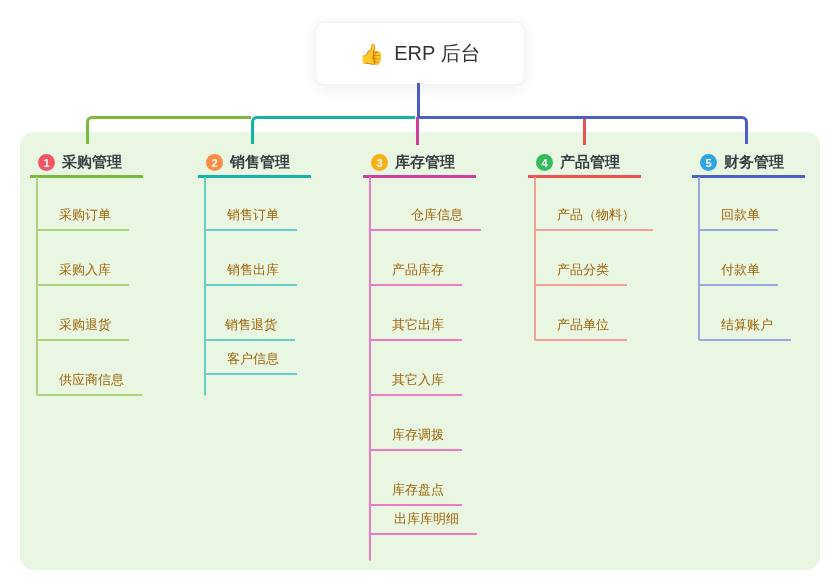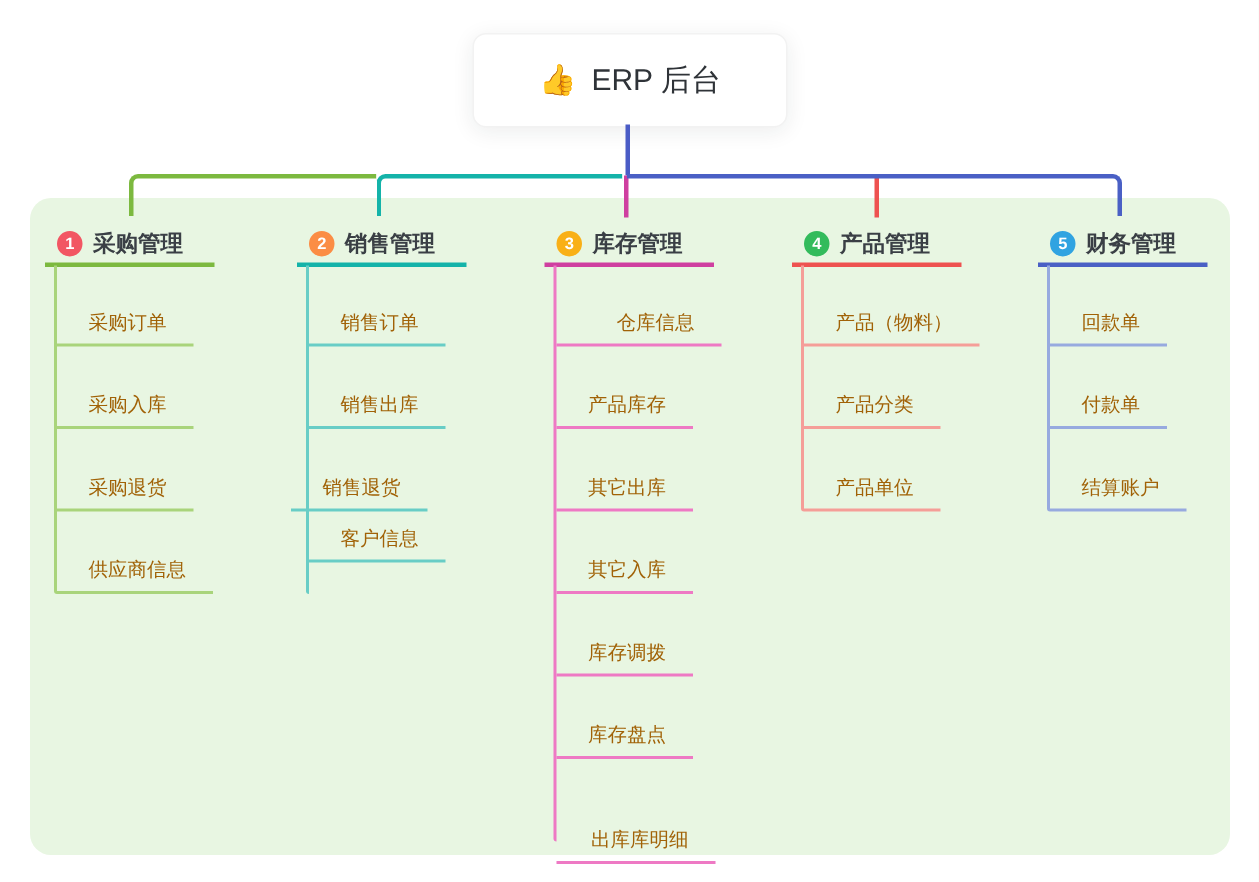--- a/index.html
+++ b/index.html
@@ -80,21 +80,21 @@
         <span class="badge" style="background: rgb(251, 141, 69);">2</span>
         <span>销售管理</span>
       </div>
       <div class="trunk" style="left: 204px; top: 177px; height: 219px; background: rgb(104, 205, 198);"></div>
       <div class="child" style="left: 206px; top: 202px; border-bottom-color: rgb(104, 205, 198);">
         <span>销售订单</span>
       </div>
       <div class="child" style="left: 206px; top: 257px; border-bottom-color: rgb(104, 205, 198);">
         <span>销售出库</span>
       </div>
-      <div class="child" style="left: 194px; top: 312px; border-bottom-color: rgb(104, 205, 198); text-align: right;">
+      <div class="child" style="left: 204px; top: 312px; border-bottom-color: rgb(104, 205, 198); text-align: right;">
         <span>销售退货</span>
       </div>
       <div class="child" style="left: 206px; top: 346px; border-bottom-color: rgb(104, 205, 198);">
         <span>客户信息</span>
       </div>
       <div class="bhead" style="left: 363px; top: 150px; width: 113px; border-bottom-color: rgb(207, 63, 160);">
         <span class="badge" style="background: rgb(249, 176, 23);">3</span>
         <span>库存管理</span>
       </div>
       <div class="trunk" style="left: 369px; top: 177px; height: 384px; background: rgb(238, 121, 196);"></div>
@@ -109,21 +109,21 @@
       </div>
       <div class="child" style="left: 371px; top: 367px; border-bottom-color: rgb(238, 121, 196);">
         <span>其它入库</span>
       </div>
       <div class="child" style="left: 371px; top: 422px; border-bottom-color: rgb(238, 121, 196);">
         <span>库存调拨</span>
       </div>
       <div class="child" style="left: 371px; top: 477px; border-bottom-color: rgb(238, 121, 196);">
         <span>库存盘点</span>
       </div>
-      <div class="child" style="left: 371px; top: 547px; border-bottom-color: rgb(238, 121, 196); padding-left: 23px;">
+      <div class="child" style="left: 371px; top: 506px; border-bottom-color: rgb(238, 121, 196); padding-left: 23px;">
         <span>出库库明细</span>
       </div>
       <div class="bhead" style="left: 528px; top: 150px; width: 113px; border-bottom-color: rgb(238, 82, 80);">
         <span class="badge" style="background: rgb(51, 187, 92);">4</span>
         <span>产品管理</span>
       </div>
       <div class="trunk" style="left: 534px; top: 177px; height: 164px; background: rgb(245, 158, 152);"></div>
       <div class="child" style="left: 536px; top: 202px; border-bottom-color: rgb(245, 158, 152);">
         <span>产品（物料）</span>
       </div>

